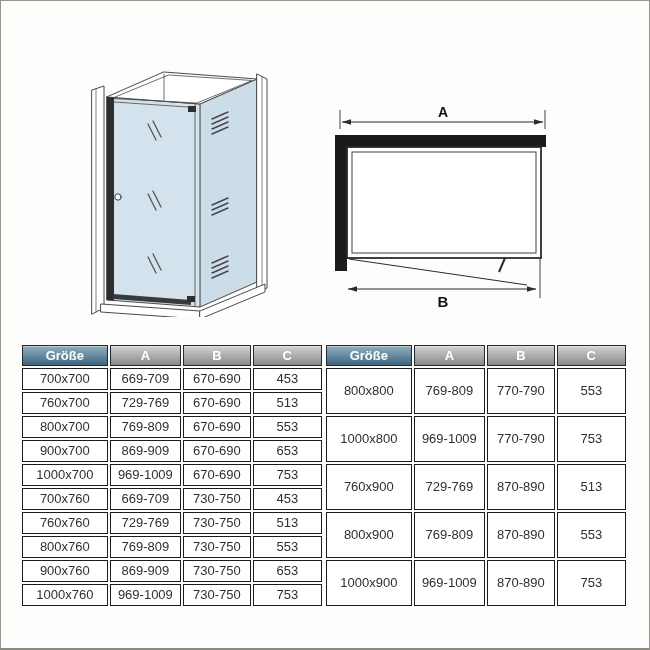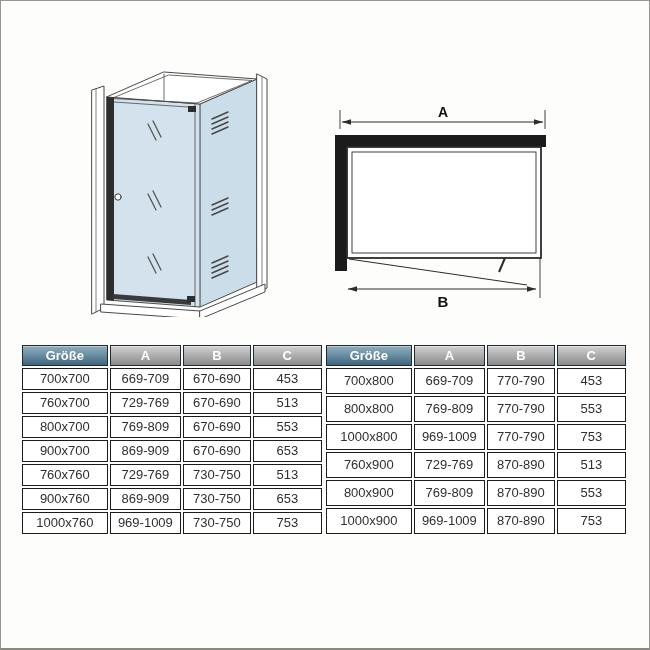--- a/index.html
+++ b/index.html
@@ -185,24 +185,42 @@
           <td>670-690</td>
           <td>553</td>
         </tr>
         <tr>
           <td>900x700</td>
           <td>869-909</td>
           <td>670-690</td>
           <td>653</td>
         </tr>
         <tr>
+          <td>1000x700</td>
+          <td>969-1009</td>
+          <td>670-690</td>
+          <td>753</td>
+        </tr>
+        <tr>
+          <td>700x760</td>
+          <td>669-709</td>
+          <td>730-750</td>
+          <td>453</td>
+        </tr>
+        <tr>
           <td>760x760</td>
           <td>729-769</td>
           <td>730-750</td>
           <td>513</td>
+        </tr>
+        <tr>
+          <td>800x760</td>
+          <td>769-809</td>
+          <td>730-750</td>
+          <td>553</td>
         </tr>
         <tr>
           <td>900x760</td>
           <td>869-909</td>
           <td>730-750</td>
           <td>653</td>
         </tr>
         <tr>
           <td>1000x760</td>
           <td>969-1009</td>
@@ -222,26 +240,20 @@
     <thead>
       <tr>
         <th class="h-size">Größe</th>
         <th class="h-abc">A</th>
         <th class="h-abc">B</th>
         <th class="h-abc">C</th>
       </tr>
     </thead>
     <tbody>
         <tr>
-          <td>700x800</td>
-          <td>669-709</td>
-          <td>770-790</td>
-          <td>453</td>
-        </tr>
-        <tr>
           <td>800x800</td>
           <td>769-809</td>
           <td>770-790</td>
           <td>553</td>
         </tr>
         <tr>
           <td>1000x800</td>
           <td>969-1009</td>
           <td>770-790</td>
           <td>753</td>

